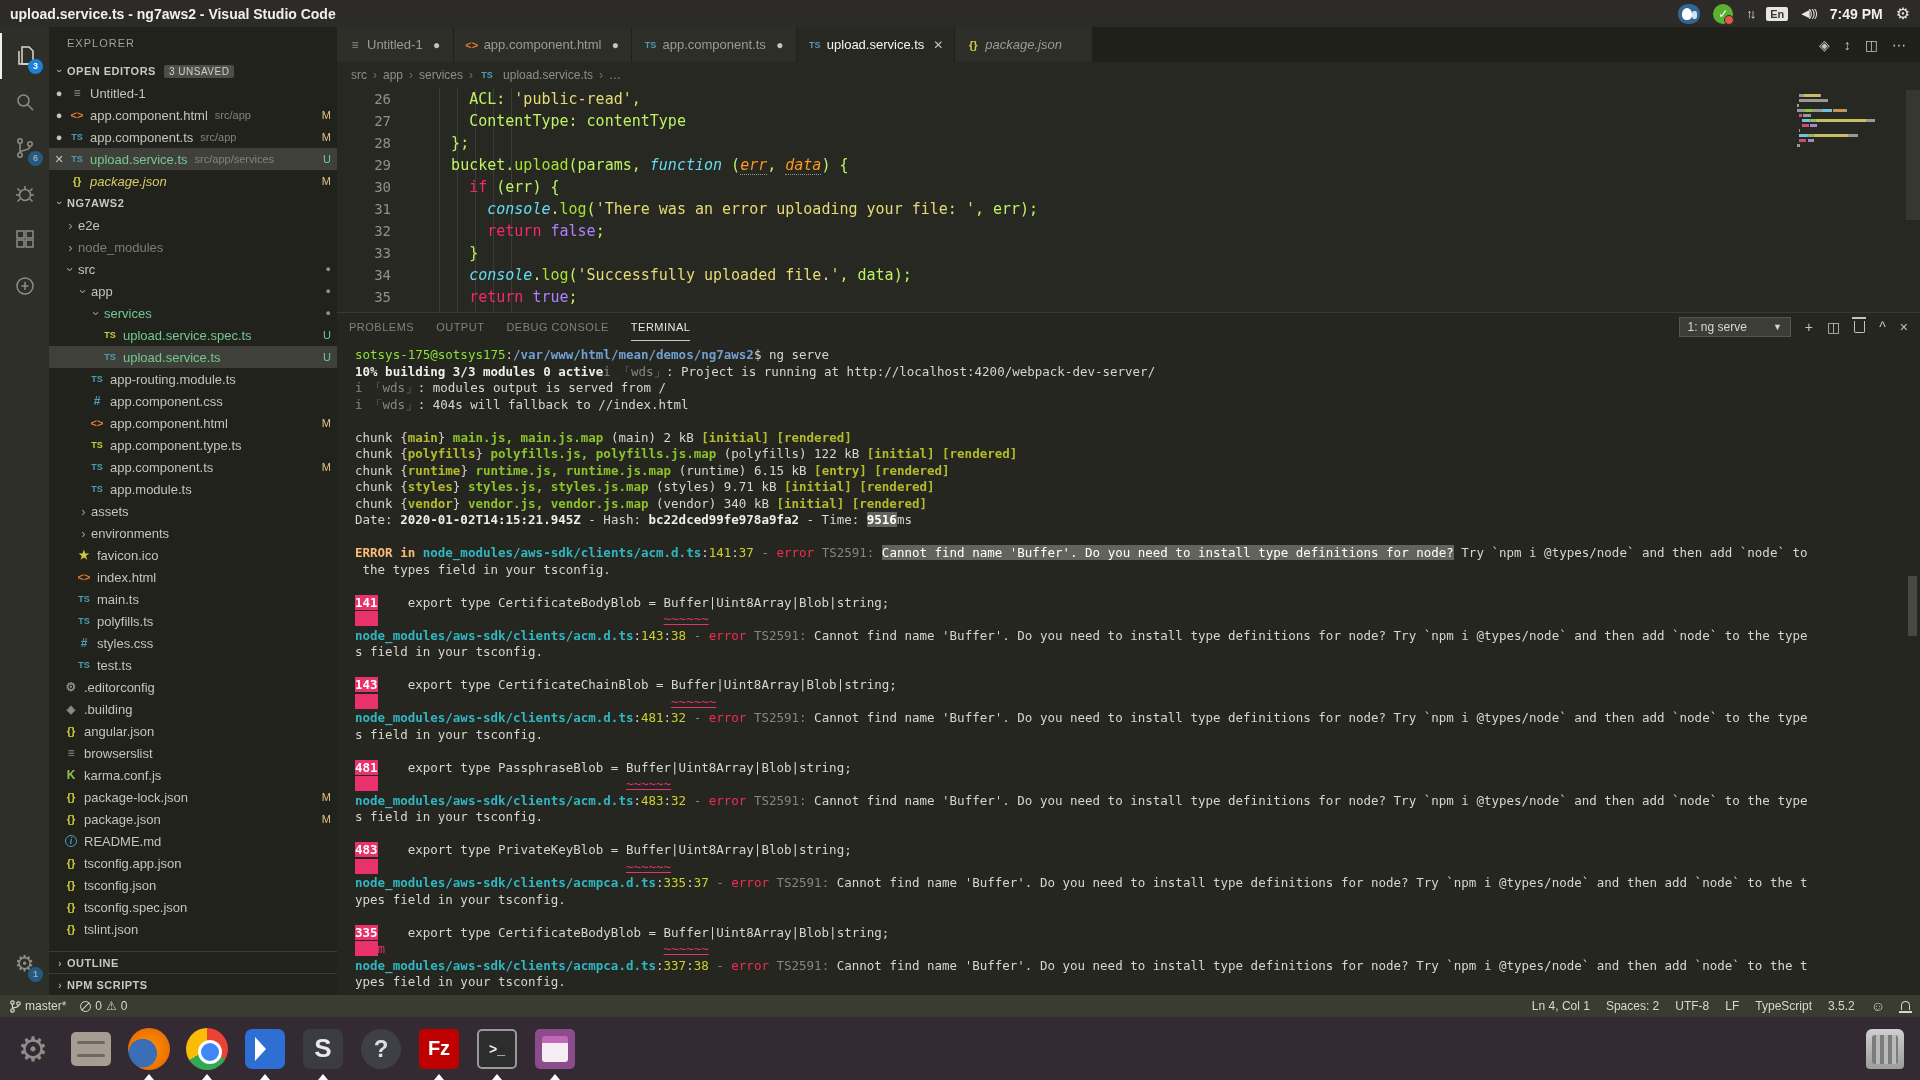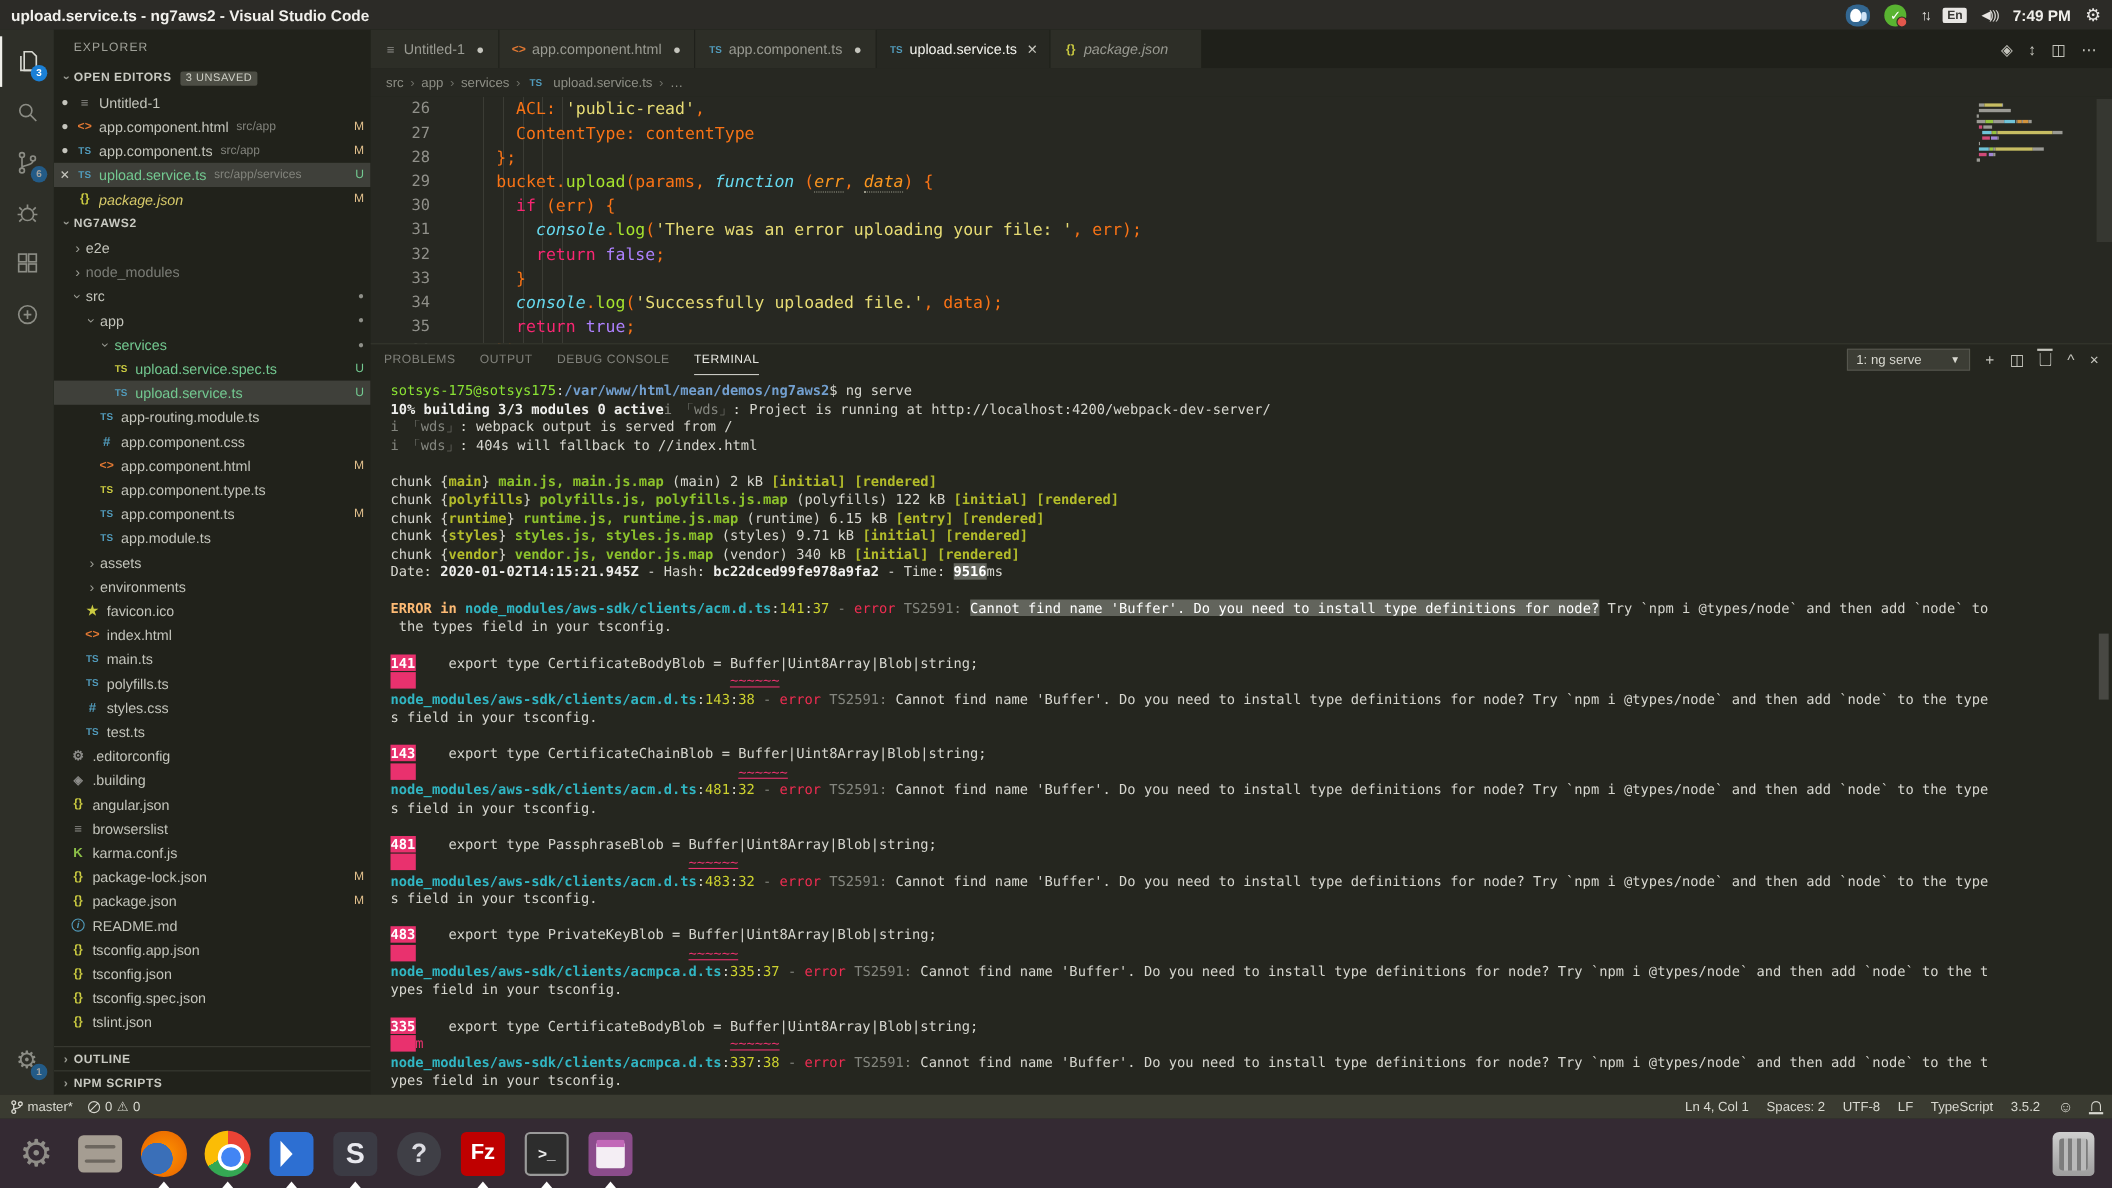--- a/index.html
+++ b/index.html
@@ -100,21 +100,21 @@
   .crumb-sep { color:#6e6f67; }
 
   
   .code { height:224px; background:#272822; position:relative; overflow:hidden; }
   .cline { display:flex; height:22px; line-height:22px; font-size:15px; white-space:pre; }
   .lnum { width:78px; flex:none; text-align:right; padding-right:24px; color:#90908a;
     font-size:14px; }
   .ctext { position:relative; }
   .guides { position:absolute; left:102px; top:0; bottom:0; width:80px;
     background-image:repeating-linear-gradient(to right,#3b3c35 0 1px,transparent 1px 18px); }
-  .w{color:#f97316}.str{color:#e6db74}.kw{color:#f92672}.fn{color:#a6e22e}
+  .w{color:#bef264}.str{color:#e6db74}.kw{color:#f92672}.fn{color:#a6e22e}
   .cy{color:#66d9ef;font-style:italic}.cst{color:#ae81ff}
   .par{color:#fd971f;font-style:italic;border-bottom:1px dotted #9a9a8a}
   .minimap { position:absolute; top:6px; right:16px; width:112px; }
   .mm-row { height:3px; margin-bottom:2px; display:flex; }
   .mm-row span { height:3px; display:inline-block; }
   .vscroll { position:absolute; right:0; top:0; width:14px; height:100%; }
   .vscroll .slider { margin-top:2px; height:130px; background:rgba(130,130,120,.18); }
 
   
   .panel { flex:1; background:#25261f; border-top:1px solid #3a3b33; display:flex;
@@ -661,21 +661,21 @@
           <span class="pa-ico">◫</span>
           <span class="trash-ico"></span>
           <span class="pa-ico">^</span>
           <span class="pa-ico">×</span>
         </span>
       </div>
       <div class="terminal mono" id="terminal">
         <div class="term-scroll"></div>
       <div class="tline"><span class="seg tg">sotsys-175@sotsys175</span><span class="seg tw">:</span><span class="seg tb">/var/www/html/mean/demos/ng7aws2</span><span class="seg tw">$ ng serve</span></div>
           <div class="tline"><span class="seg twb">10% building 3/3 modules 0 active</span><span class="seg tdm">i 「wds」</span><span class="seg tw">: Project is running at http://localhost:4200/webpack-dev-server/</span></div>
-          <div class="tline"><span class="seg tdm">i 「wds」</span><span class="seg tw">: webpack output is served from /</span></div>
+          <div class="tline"><span class="seg tdm">i 「wds」</span><span class="seg tw">: modules output is served from /</span></div>
           <div class="tline"><span class="seg tdm">i 「wds」</span><span class="seg tw">: 404s will fallback to //index.html</span></div>
           <div class="tline">&nbsp;</div>
           <div class="tline"><span class="seg tw">chunk {</span><span class="seg tnm">main</span><span class="seg tw">} </span><span class="seg tfl">main.js, main.js.map</span><span class="seg tw"> (main) 2 kB </span><span class="seg tnm">[initial]</span><span class="seg tw"> </span><span class="seg tnm">[rendered]</span></div>
           <div class="tline"><span class="seg tw">chunk {</span><span class="seg tnm">polyfills</span><span class="seg tw">} </span><span class="seg tfl">polyfills.js, polyfills.js.map</span><span class="seg tw"> (polyfills) 122 kB </span><span class="seg tnm">[initial]</span><span class="seg tw"> </span><span class="seg tnm">[rendered]</span></div>
           <div class="tline"><span class="seg tw">chunk {</span><span class="seg tnm">runtime</span><span class="seg tw">} </span><span class="seg tfl">runtime.js, runtime.js.map</span><span class="seg tw"> (runtime) 6.15 kB </span><span class="seg tnm">[entry]</span><span class="seg tw"> </span><span class="seg tnm">[rendered]</span></div>
           <div class="tline"><span class="seg tw">chunk {</span><span class="seg tnm">styles</span><span class="seg tw">} </span><span class="seg tfl">styles.js, styles.js.map</span><span class="seg tw"> (styles) 9.71 kB </span><span class="seg tnm">[initial]</span><span class="seg tw"> </span><span class="seg tnm">[rendered]</span></div>
           <div class="tline"><span class="seg tw">chunk {</span><span class="seg tnm">vendor</span><span class="seg tw">} </span><span class="seg tfl">vendor.js, vendor.js.map</span><span class="seg tw"> (vendor) 340 kB </span><span class="seg tnm">[initial]</span><span class="seg tw"> </span><span class="seg tnm">[rendered]</span></div>
           <div class="tline"><span class="seg tw">Date: </span><span class="seg twb">2020-01-02T14:15:21.945Z</span><span class="seg tw"> - Hash: </span><span class="seg twb">bc22dced99fe978a9fa2</span><span class="seg tw"> - Time: </span><span class="seg twb thl">9516</span><span class="seg tw">ms</span></div>
           <div class="tline">&nbsp;</div>
           <div class="tline"><span class="seg terr">ERROR in </span><span class="seg tpath">node_modules/aws-sdk/clients/acm.d.ts</span><span class="seg tw">:</span><span class="seg tnum">141</span><span class="seg tw">:</span><span class="seg tnum">37</span><span class="seg tdm"> - </span><span class="seg terr2">error</span><span class="seg tw"> </span><span class="seg tdm">TS2591:</span><span class="seg tw"> </span><span class="seg thl">Cannot find name 'Buffer'. Do you need to install type definitions for node?</span><span class="seg tw"> Try `npm i @types/node` and then add `node` to</span></div>

